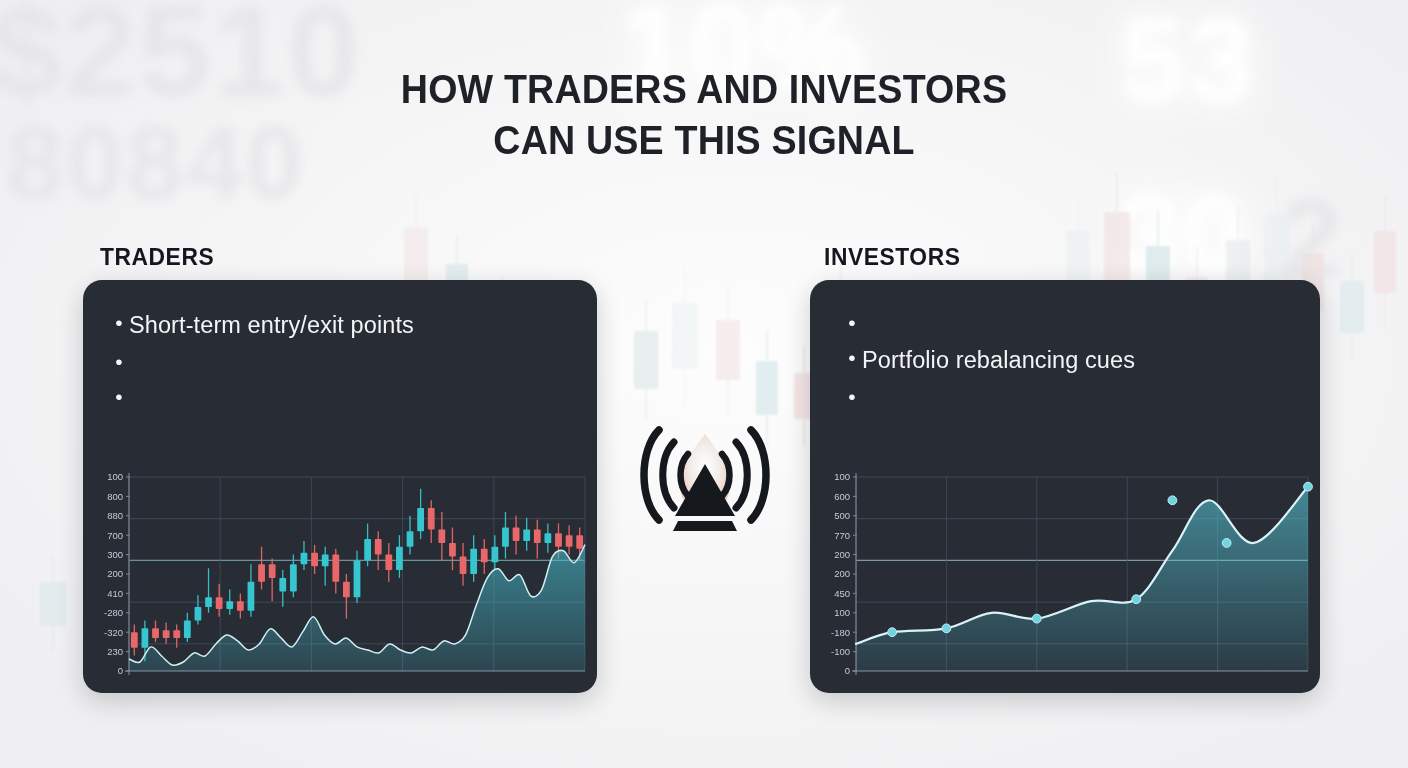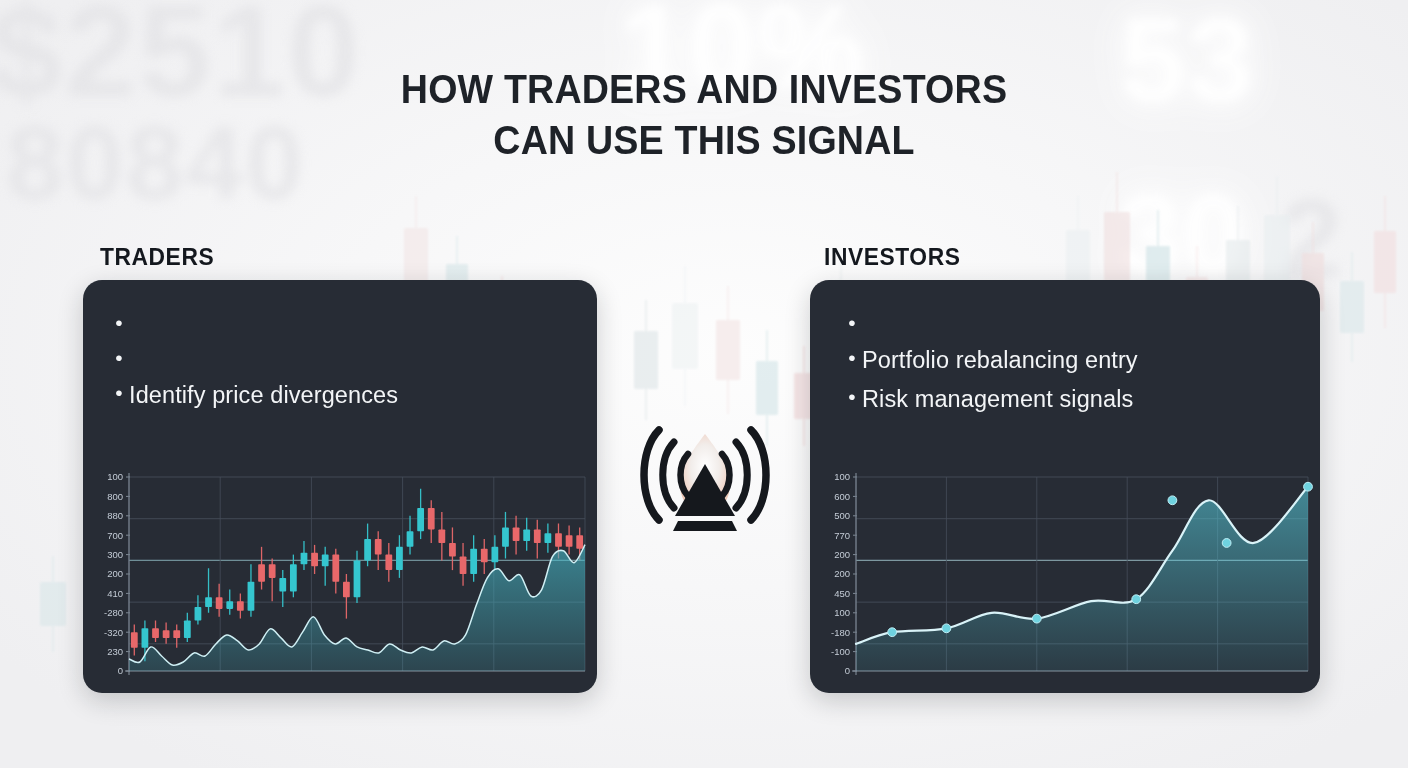--- a/index.html
+++ b/index.html
@@ -231,27 +231,27 @@
   <span class="l">CAN USE THIS SIGNAL</span>
 </h1>
 
 <div class="col-head" id="head-traders">TRADERS</div>
 <div class="col-head" id="head-investors">INVESTORS</div>
 
 <section class="card" id="card-traders">
   <div class="bullets">
     <div class="bullet">
       <span class="dot">•</span>
+      <span>Short-term entry/exit points</span>
     </div>
     <div class="bullet">
       <span class="dot">•</span>
     </div>
     <div class="bullet">
       <span class="dot">•</span>
-      <span>Identify price divergences</span>
     </div>
   </div>
   <div class="mini" id="mini-traders">
       <svg viewBox="0 0 514 232">
         <defs>
           <linearGradient id="volG" x1="0" y1="0" x2="0" y2="1">
             <stop offset="0%" stop-color="#46b9c8" stop-opacity=".62"></stop>
             <stop offset="100%" stop-color="#46b9c8" stop-opacity=".18"></stop>
           </linearGradient>
         </defs>
@@ -469,25 +469,24 @@
     </div>
 </section>
 
 <section class="card" id="card-investors">
   <div class="bullets">
     <div class="bullet">
       <span class="dot">•</span>
     </div>
     <div class="bullet">
       <span class="dot">•</span>
-      <span>Portfolio rebalancing entry</span>
+      <span>Portfolio rebalancing cues</span>
     </div>
     <div class="bullet">
       <span class="dot">•</span>
-      <span>Risk management signals</span>
     </div>
   </div>
   <div class="mini" id="mini-investors">
       <svg viewBox="0 0 510 232">
         <defs>
           <linearGradient id="areaG" x1="0" y1="0" x2="0" y2="1">
             <stop offset="0%" stop-color="#55c6d6" stop-opacity=".60"></stop>
             <stop offset="100%" stop-color="#55c6d6" stop-opacity=".10"></stop>
           </linearGradient>
         </defs>

